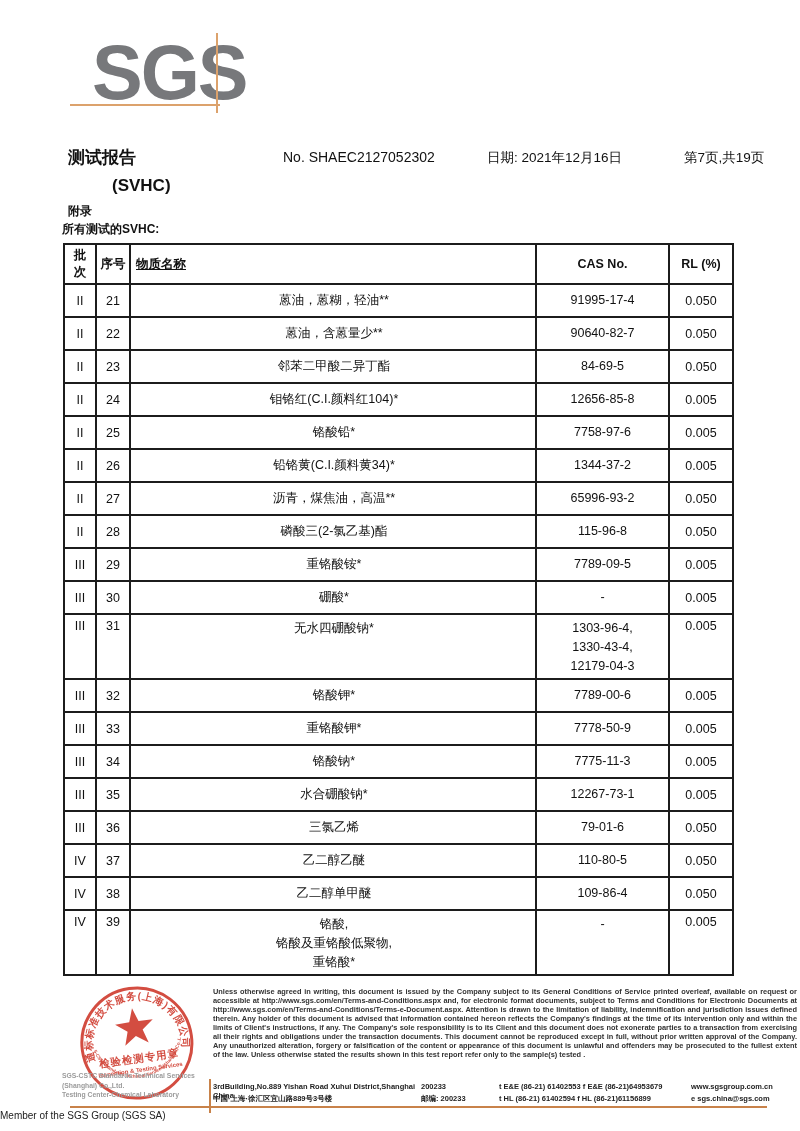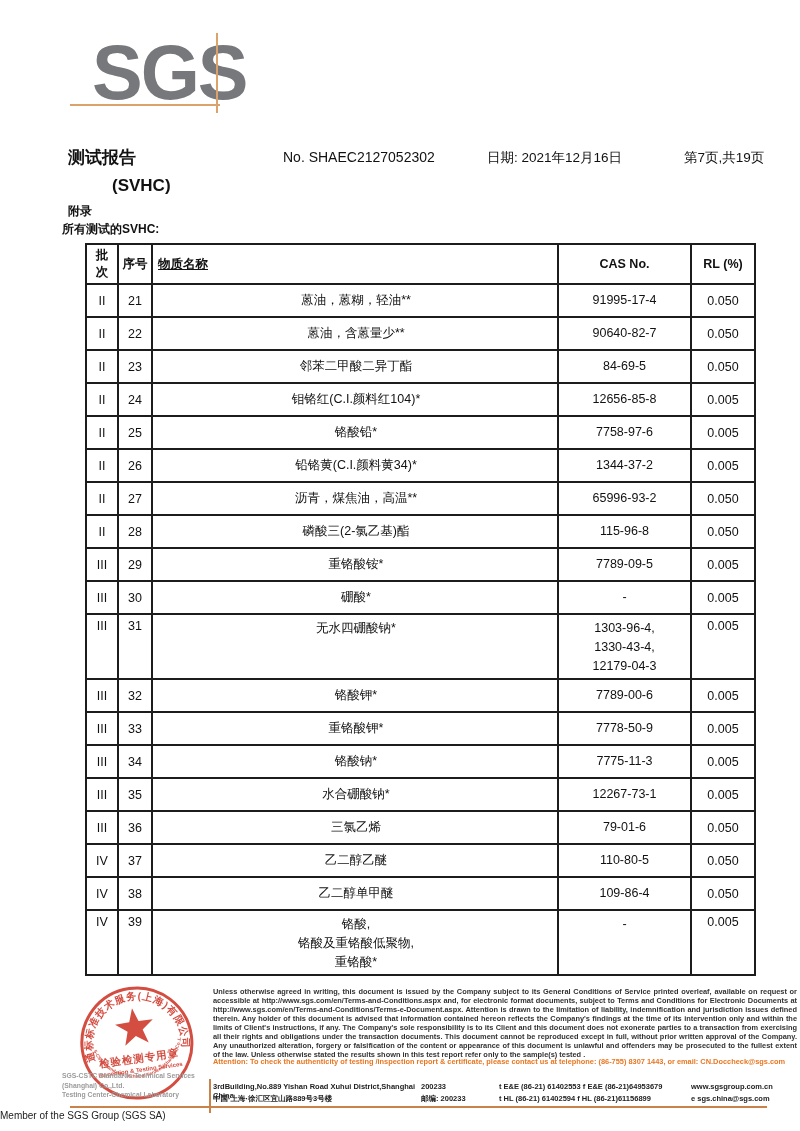--- a/index.html
+++ b/index.html
@@ -19,21 +19,21 @@
   
   .doc-title   { position:absolute; left:68px;  top:146px; font-size:17px; font-weight:bold; }
   .doc-title2  { position:absolute; left:68px;  top:176px; font-size:17px; font-weight:bold;margin-left:44px; }
   .report-no   { position:absolute; left:283px; top:149px; font-size:14px; }
   .report-date { position:absolute; left:487px; top:149px; font-size:13.5px; }
   .page-info   { position:absolute; left:684px; top:149px; font-size:13.5px; }
   .appendix    { position:absolute; left:68px;  top:203px; font-size:12px; font-weight:bold; }
   .subtitle    { position:absolute; left:62px;  top:221px; font-size:12px; font-weight:bold; }
   
   table.svhc {
-    position:absolute; left:85px; top:243px; width:669px;
+    position:absolute; left:63px; top:243px; width:669px;
     border-collapse:collapse; table-layout:fixed;
   }
   table.svhc th, table.svhc td {
     border:2px solid #1c1c1c; font-size:12.5px; color:#111;
     text-align:center; vertical-align:middle; padding:2px 3px;
   }
   table.svhc th { height:20px; font-weight:bold; font-size:12.5px; }
   table.svhc td { height:33px; }
   .col-batch { width:32px; }
   .col-no    { width:34px; }
@@ -252,21 +252,20 @@
       </text>
     </g>
   </svg>
 
   <div class="company-gray">
     <div>SGS-CSTC Standards Technical Services (Shanghai) Co.,Ltd.</div>
     <div>Testing Center-Chemical Laboratory</div>
   </div>
 
   <div class="disclaimer">Unless otherwise agreed in writing, this document is issued by the Company subject to its General Conditions of Service printed overleaf, available on request or accessible at http://www.sgs.com/en/Terms-and-Conditions.aspx and, for electronic format documents, subject to Terms and Conditions for Electronic Documents at http://www.sgs.com/en/Terms-and-Conditions/Terms-e-Document.aspx. Attention is drawn to the limitation of liability, indemnification and jurisdiction issues defined therein. Any holder of this document is advised that information contained hereon reflects the Company's findings at the time of its intervention only and within the limits of Client's instructions, if any. The Company's sole responsibility is to its Client and this document does not exonerate parties to a transaction from exercising all their rights and obligations under the transaction documents. This document cannot be reproduced except in full, without prior written approval of the Company. Any unauthorized alteration, forgery or falsification of the content or appearance of this document is unlawful and offenders may be prosecuted to the fullest extent of the law. Unless otherwise stated the results shown in this test report refer only to the sample(s) tested .</div>
-  <div class="attention">Attention: To check the authenticity of testing /inspection report &amp; certificate, please contact us at telephone: (86-755) 8307 1443, or email: CN.Doccheck@sgs.com</div>
 
   <div class="addr-row addr-en">
     <span class="c1">3rdBuilding,No.889 Yishan Road Xuhui District,Shanghai China</span>
     <span class="c2">200233</span>
     <span class="c3">t E&amp;E (86-21) 61402553  f E&amp;E (86-21)64953679</span>
     <span class="c4">www.sgsgroup.com.cn</span>
   </div>
   <div class="addr-row addr-cn">
     <span class="c1">中国·上海·徐汇区宜山路889号3号楼</span>
     <span class="c2">邮编: 200233</span>

